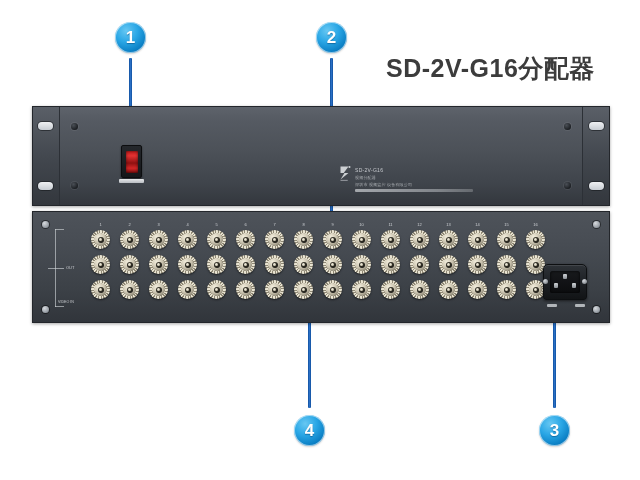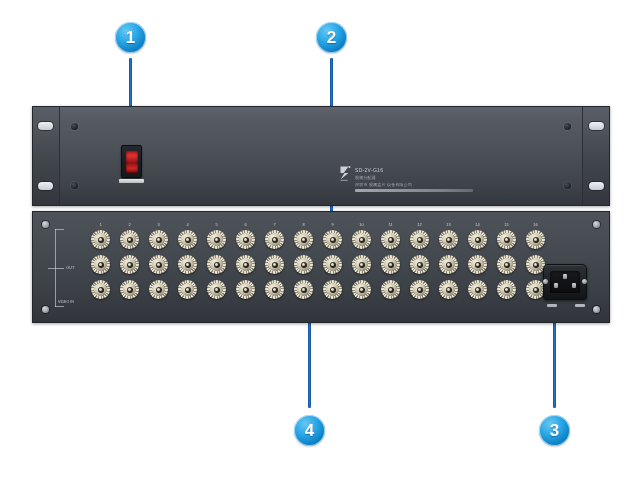--- a/index.html
+++ b/index.html
@@ -239,20 +239,21 @@
     height:3px;width:10px;
     background:rgba(225,228,232,.72);
     border-radius:1px;
   }
 </style>
 </head>
 <body>
 
 <div id="stage">
 
+  <div class="title">SD-2V-G16分配器</div>
 
   <div class="lead" style="left:129px;top:58px;height:92px;"></div>
   <div class="lead" style="left:330px;top:58px;height:175px;"></div>
   <div class="lead" style="left:553px;top:305px;height:103px;"></div>
   <div class="lead" style="left:308px;top:312px;height:96px;"></div>
 
   <div class="panel" style="left:32px;top:106px;width:576px;height:98px;">
 
     <div class="ear left"></div>
     <div class="ear right"></div>

